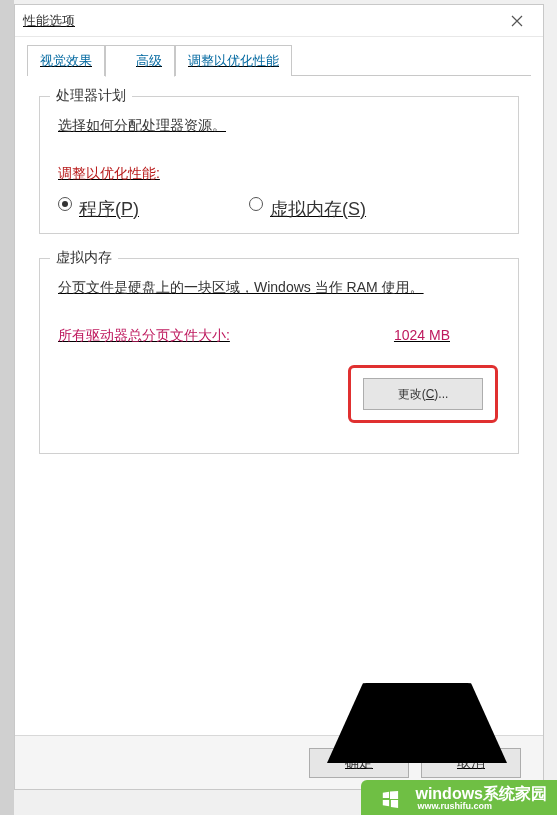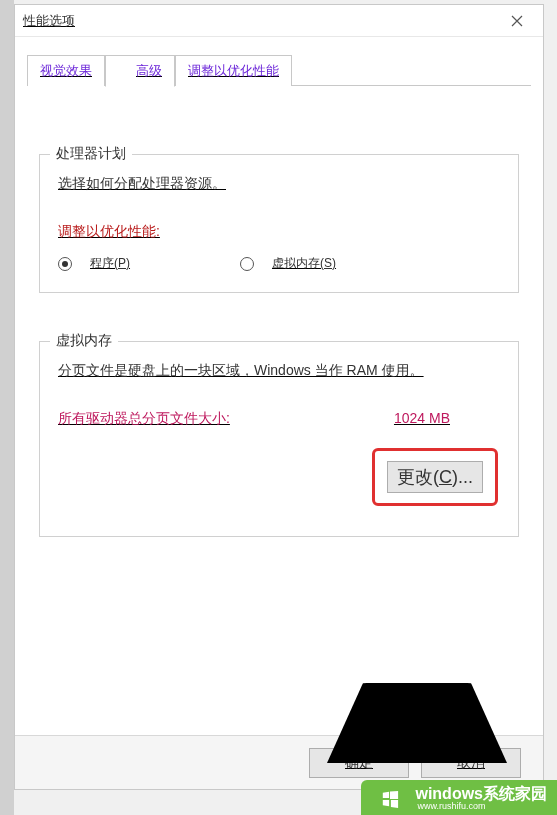--- a/index.html
+++ b/index.html
@@ -43,27 +43,26 @@
     .tabs-row::after {
       content: "";
       position: absolute;
       left: 12px; right: 12px; bottom: 0;
       height: 1px;
       background: #c8c8c8;
     }
     .tab {
       padding: 6px 12px;
       font-size: 13px;
-      color: #6d28d9;
+      color: #0369a1;
       border: 1px solid transparent;
       border-bottom: none;
       cursor: pointer;
       position: relative;
       z-index: 1;
-      margin-top: 10px;
     }
     .tab.inactive {
       border: 1px solid #c8c8c8;
       border-bottom: none;
       background: #fff;
     }
     .tab.active {
       border: 1px solid #c8c8c8;
       border-bottom: 1px solid #fff;
       background: #fff;
@@ -72,24 +71,23 @@
     }
     
     .content {
       flex: 1;
       padding: 20px 24px;
       overflow: hidden;
     }
     
     .groupbox {
       border: 1px solid #d0d0d0;
-      padding: 18px 18px 20px 18px;
+      padding: 18px 18px 12px 18px;
       margin-bottom: 24px;
       position: relative;
-      margin-top: 48px;
     }
     .groupbox-title {
       position: absolute;
       top: -10px;
       left: 10px;
       background: #fff;
       padding: 0 6px;
       font-size: 14px;
       color: #333;
     }
@@ -106,23 +104,22 @@
     }
     
     .radio-row {
       display: flex;
       gap: 110px;
       padding-left: 0;
       align-items: center;
     }
     .radio-item {
       display: flex;
-      align-items: center;
-      gap: 18px;
-      font-size: 12px;
+      gap: 7px;
+      font-size: 18px;
       color: #333;
       cursor: pointer;
     }
     .radio-circle {
       width: 14px; height: 14px;
       border: 1px solid #555;
       border-radius: 50%;
       display: flex; align-items: center; justify-content: center;
       background: #fff;
     }
@@ -151,25 +148,25 @@
       display: flex;
       justify-content: flex-end;
       padding-right: 2px;
     }
     .highlight-rect {
       border: 3px solid #e03030;
       border-radius: 6px;
       padding: 10px 12px;
     }
     .change-btn {
-      width: 96px;
+      width: 120px;
       height: 32px;
       background: #e6e6e6;
       border: 1px solid #adadad;
-      font-size: 18px;
+      font-size: 12px;
       color: #333;
       cursor: pointer;
     }
     
     .footer {
       height: 54px;
       border-top: 1px solid #d8d8d8;
       display: flex;
       justify-content: flex-end;
       align-items: center;
@@ -195,21 +192,21 @@
       color: #fff;
       font-size: 16px;
       padding: 6px 10px 4px 20px;
       display: flex;
       align-items: center;
       gap: 4px;
       border-top-left-radius: 6px;
       font-weight: bold;
     }
     .watermark .win-icon { width: 18px; height: 18px; }
-    .watermark .sub { font-size: 9px; font-weight: normal; margin-left: 2px; display:block; }
+    .watermark .sub { font-size: 9px; font-weight: bold; margin-left: 2px; display:block; }
     .watermark-text { line-height: 1; margin-left: 12px; }
     
     .black-blob {
       position: absolute;
       right: 50px;
       bottom: 52px;
       width: 180px;
       height: 80px;
       background: #000;
       border-radius: 40px 40px 0 0 / 30px 30px 0 0;

